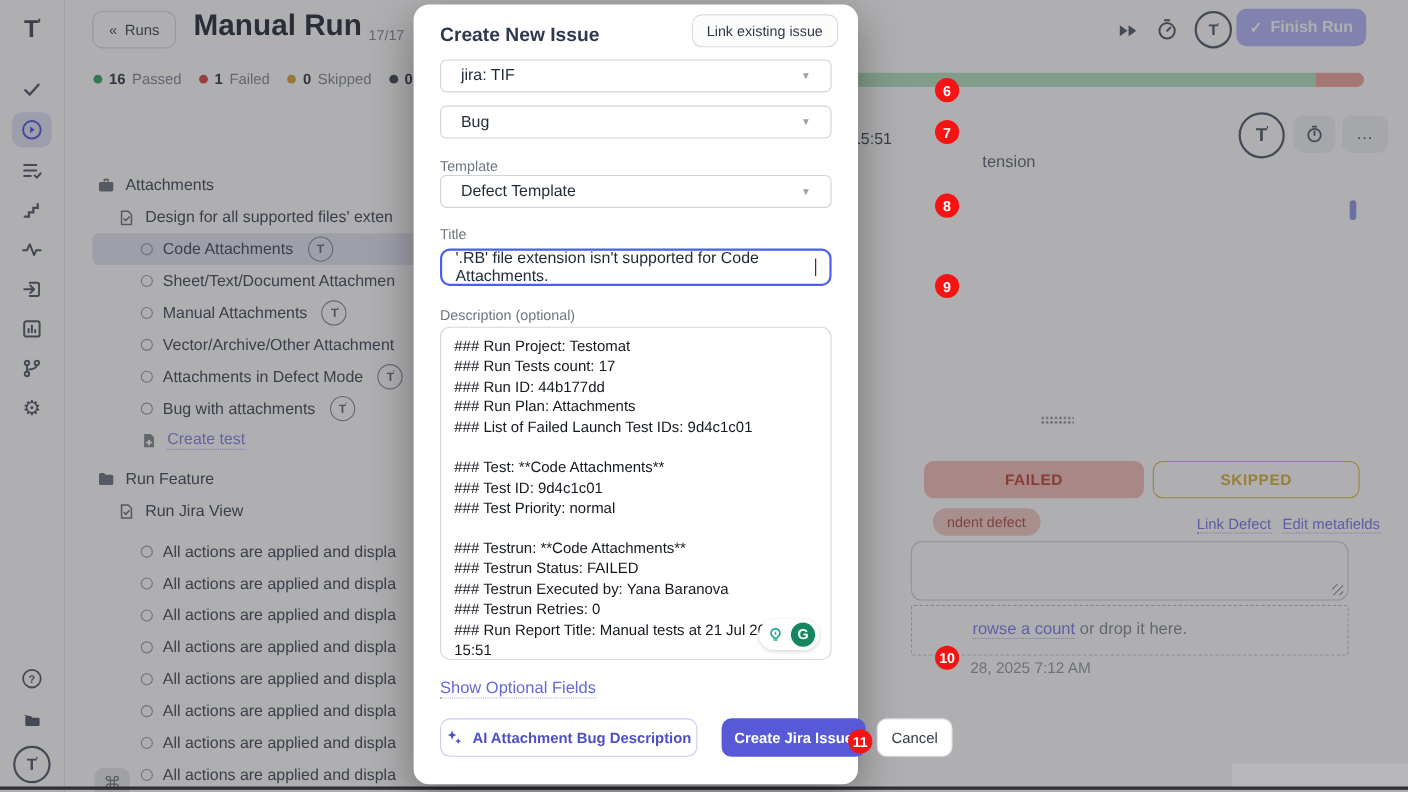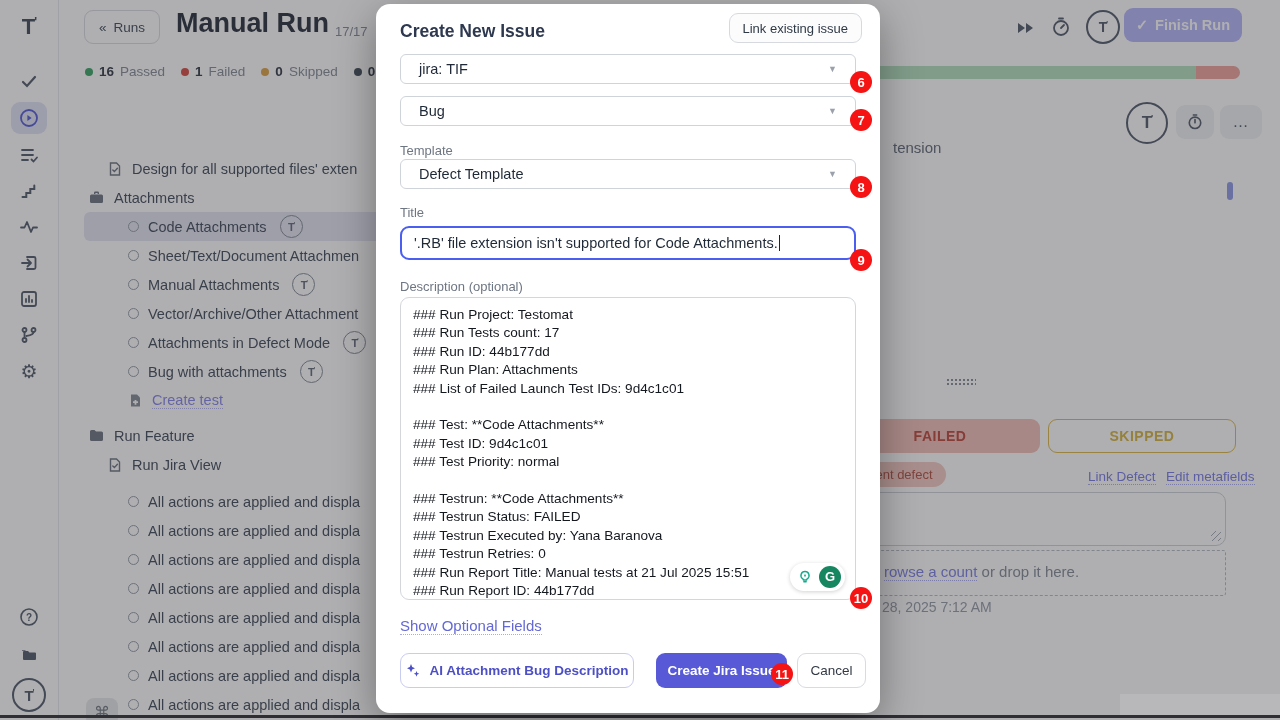--- a/index.html
+++ b/index.html
@@ -100,21 +100,21 @@
   .timestamp{position:absolute;left:882px;top:599px;font-size:14px;color:#9aa1ab;}
 
   
   .overlay{position:absolute;inset:0;background:rgba(26,27,32,.35);z-index:40;}
   .bottom-line{position:absolute;left:0;right:0;top:715px;height:3px;background:#2e2e33;
                z-index:45;}
   .scroll-corner{position:absolute;left:1120px;top:694px;width:160px;height:21px;
                  background:rgba(255,255,255,.12);z-index:45;}
 
   
-  .modal{position:absolute;left:376px;top:4px;width:504px;height:709px;background:#fff;
+  .modal{position:absolute;left:376px;top:4px;width:404px;height:709px;background:#fff;
          border-radius:14px;box-shadow:0 12px 40px rgba(0,0,0,.35);z-index:60;}
   .m-title{position:absolute;left:24px;top:17px;font-size:17.5px;font-weight:600;
            color:#2e3950;}
   .m-linkbtn{position:absolute;right:18px;top:9px;height:30px;padding:0 13px;
              display:flex;align-items:center;border:1px solid #d6dae0;border-radius:9px;
              font-size:13px;color:#2f3946;background:#fcfcfd;box-sizing:border-box;}
   .m-select{position:absolute;left:24px;right:24px;height:30px;border:1px solid #cfd4da;
             border-radius:6px;display:flex;align-items:center;padding:0 18px;
             font-size:14.5px;color:#1f2937;box-sizing:border-box;background:#fff;}
   .m-select .caret{margin-left:auto;font-size:9px;color:#9aa1ab;}
@@ -257,38 +257,38 @@
     <div class="trow run-head">
       <span class="ticon">
         <svg width="17" height="17" viewBox="0 0 17 17" fill="none" stroke="currentColor" stroke-width="1.5" stroke-linecap="round">
             <rect x="2.5" y="2.5" width="12" height="12" rx="2"></rect>
             <path d="M5.5 8.5l2 2 4-4.5"></path>
           </svg>
       </span>
       <span>Manual tests at 21 Jul 2025 15:51</span>
     </div>
 
+    <div class="trow lvl1">
+      <span class="ticon">
+        <svg width="17" height="17" viewBox="0 0 17 17" fill="currentColor">
+            <rect x="2" y="5.5" width="13" height="8.5" rx="1.5"></rect>
+            <path d="M6 5V3.8A1.3 1.3 0 0 1 7.3 2.5h2.4A1.3 1.3 0 0 1 11 3.8V5h-1.4V4H7.4v1z"></path>
+          </svg>
+      </span>
+      <span>Attachments</span>
+    </div>
+
     <div class="trow lvl2">
       <span class="ticon">
         <svg width="16" height="16" viewBox="0 0 16 16" fill="none" stroke="currentColor" stroke-width="1.4" stroke-linecap="round">
             <path d="M3.5 2h6l3 3v9h-9z"></path>
             <path d="M5.8 9l1.6 1.6 3-3.4"></path>
           </svg>
       </span>
       <span>Design for all supported files' exten</span>
-    </div>
-
-    <div class="trow lvl1">
-      <span class="ticon">
-        <svg width="17" height="17" viewBox="0 0 17 17" fill="currentColor">
-            <rect x="2" y="5.5" width="13" height="8.5" rx="1.5"></rect>
-            <path d="M6 5V3.8A1.3 1.3 0 0 1 7.3 2.5h2.4A1.3 1.3 0 0 1 11 3.8V5h-1.4V4H7.4v1z"></path>
-          </svg>
-      </span>
-      <span>Attachments</span>
     </div>
 
     <div class="trow lvl3 selected">
       <span class="circ"></span>
       <span>Code Attachments</span>
       <span class="tbadge">
           <span class="tglyph">T<i>'</i></span>
         </span>
     </div>
 

